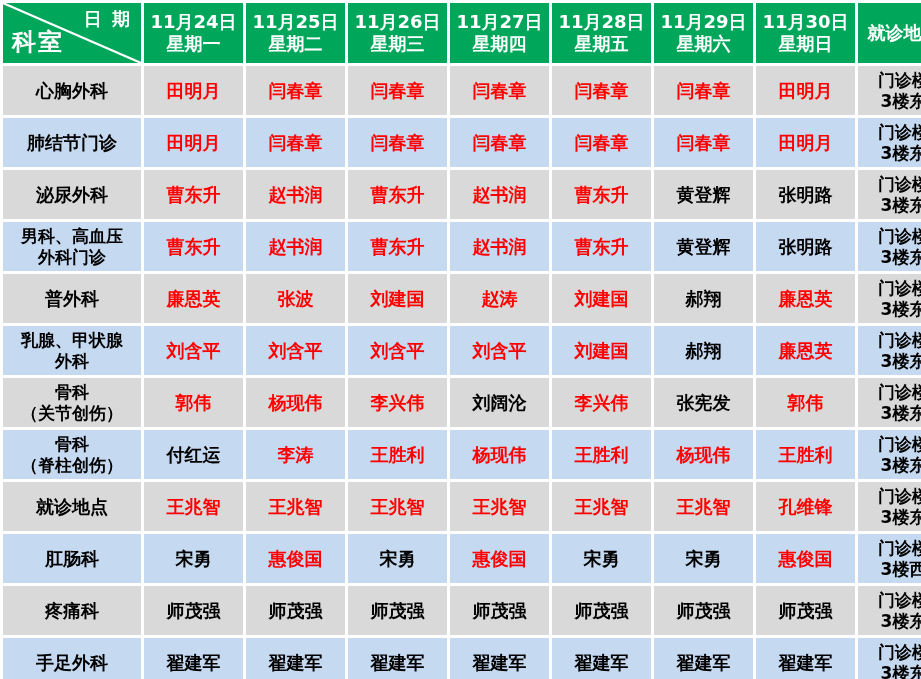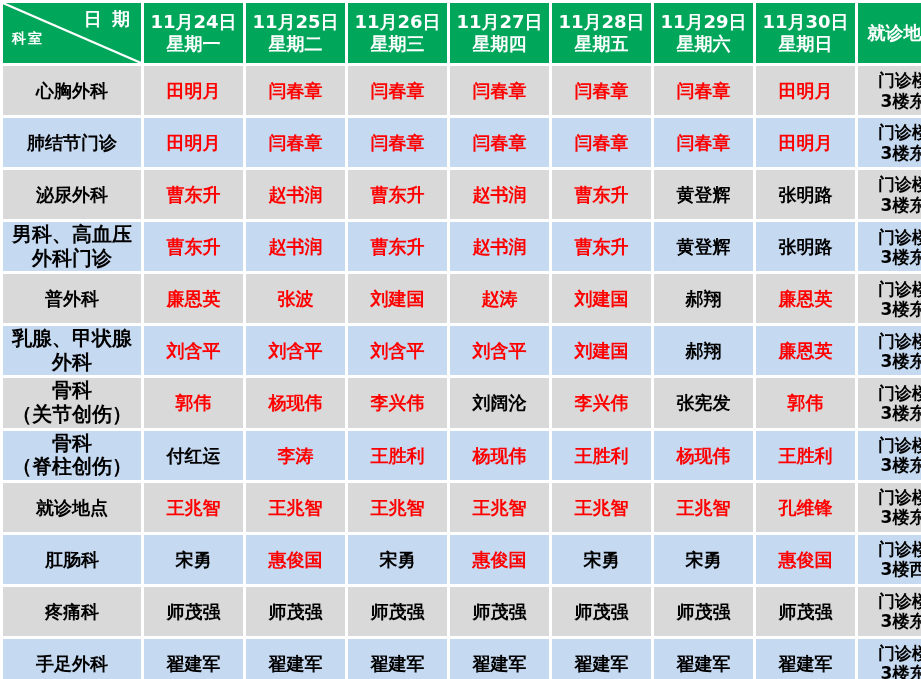--- a/index.html
+++ b/index.html
@@ -63,24 +63,24 @@
     top: 4px;
     right: 9px;
     color: #ffffff;
     font-size: 18px;
     font-weight: bold;
     letter-spacing: 2px;
     margin-left: 12px;
   }
   .corner-dept {
     position: absolute;
-    bottom: 15px;
+    bottom: 5px;
     left: 9px;
     color: #ffffff;
-    font-size: 14px;
+    font-size: 24px;
     font-weight: bold;
     letter-spacing: 2px;
   }
 
   
   td.cell {
     text-align: center;
     vertical-align: middle;
     font-size: 18px;
     font-weight: bold;
@@ -88,21 +88,21 @@
     padding: 1px 2px;
     height: 47px;
   }
   tr.row-gray td.cell  { background: #d9d9d9; }
   tr.row-blue td.cell  { background: #c5d9f1; margin-top: 37px; }
 
   td.dept-cell {
     color: #000000;
     font-size: 18px;
   }
-  td.dept-cell.two-line { font-size: 20px; }
+  td.dept-cell.two-line { font-size: 17px; }
 
   td.doctor-cell.name-red   { color: #ff0000; }
   td.doctor-cell.name-black { color: #000000; }
 
   td.location-cell {
     color: #000000;
     font-size: 17px;
     line-height: 1.18;
   }
 </style>

